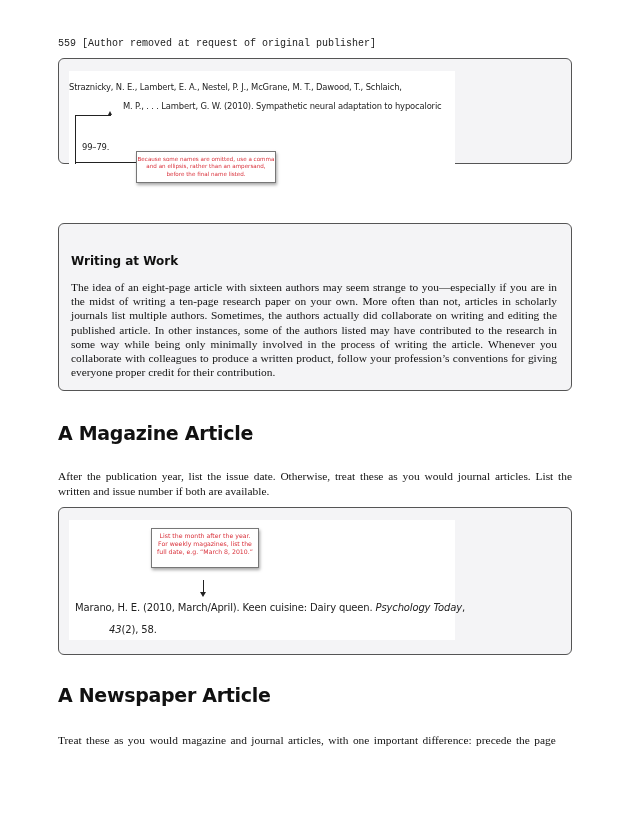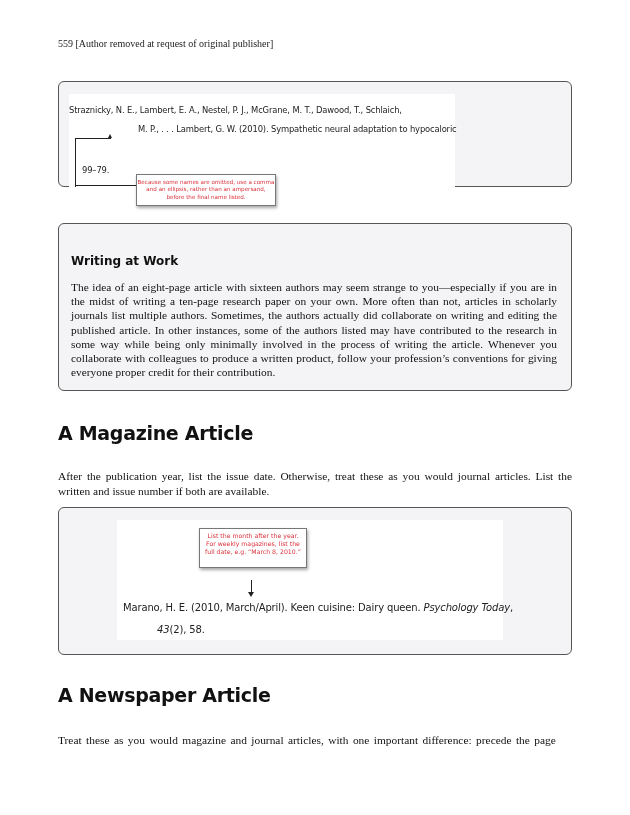--- a/index.html
+++ b/index.html
@@ -1,18 +1,18 @@
 <!DOCTYPE html>
 <html><head>
 <meta charset="utf-8">
 <style>
   html, body { margin: 0; padding: 0; background: #ffffff; }
   body { width: 630px; height: 815px; position: relative; overflow: hidden;
          font-family: "Liberation Serif", serif; color: #111; }
-  .running-head { position: absolute; left: 58px; top: 38px; font-family: Liberation Serif, serif;
+  .running-head { position: absolute; left: 58px; top: 38px; font-family: Liberation Mono, monospace;
                   font-size: 10px; color: #222; }
   .box { position: absolute; left: 58px; width: 514px; background: #f4f4f6; border: 1.3px solid #555;
          border-radius: 6px; box-sizing: border-box; }
   .fig { position: absolute; background: #ffffff; }
   .ref-line { position: absolute; font-family: "DejaVu Sans", sans-serif; font-size: 8.4px; color: #222;
               white-space: nowrap; letter-spacing: -0.15px; }
   .note { position: absolute; background: #fff; border: 1px solid #777; box-shadow: 1px 2px 3px rgba(0,0,0,0.35);
           color: #d9303a; font-family: "DejaVu Sans", sans-serif; text-align: center; line-height: 1.3; }
   .bracket { position: absolute; border-left: 1.2px solid #222; border-top: 1.2px solid #222; border-bottom: 1.2px solid #222; }
   .box-title { position: absolute; left: 12px; top: 30px; font-family: "DejaVu Sans", sans-serif;
@@ -24,45 +24,45 @@
   .para { position: absolute; left: 58px; width: 514px; font-size: 11.4px; line-height: 14.5px; text-align: justify; color: #111; }
   .arrow-down { position: absolute; width: 1px; background: #222; }
   .arrow-head { position: absolute; width: 0; height: 0; border-left: 3px solid transparent; border-right: 3px solid transparent; border-top: 5px solid #222; }
   .arrow-up-head { position: absolute; width: 0; height: 0; border-left: 2.5px solid transparent; border-right: 2.5px solid transparent; border-bottom: 4px solid #222; }
 </style>
 </head>
 <body>
 
 <div class="running-head">559 [Author removed at request of original publisher]</div>
 
-<div class="box" style="top:58px; height:106px;margin-top:23px;">
+<div class="box" style="top:58px; height:106px;">
   <div class="fig" style="left:10px; top:12px; width:386px; height:122px;">
     <div class="ref-line" style="left:0px; top:11px;">Straznicky, N. E., Lambert, E. A., Nestel, P. J., McGrane, M. T., Dawood, T., Schlaich,</div>
-    <div class="ref-line" style="left:28px; top:30px;padding-left:41px;">M. P., . . . Lambert, G. W. (2010). Sympathetic neural adaptation to hypocaloric</div>
+    <div class="ref-line" style="left:13px; top:30px;padding-left:41px;">M. P., . . . Lambert, G. W. (2010). Sympathetic neural adaptation to hypocaloric</div>
     <div class="ref-line" style="left:13px; top:71px;">99–79.</div>
 
     <div class="arrow-up-head" style="left:39px; top:40px;"></div>
     <div class="bracket" style="left:6px; top:44px; width:35px; height:48px; border-bottom:none;"></div>
     <div style="position:absolute; left:6px; top:91px; width:63px; border-top:1.2px solid #222;"></div>
     <div class="note" style="left:67px; top:80px; width:140px; height:32px; font-size:5.6px; padding-top:4px; box-sizing:border-box;">
       <span>Because some names are omitted, use a comma and an ellipsis, rather than an ampersand, before the final name listed.</span>
     </div>
   </div>
 </div>
 
 <div class="box" style="top:223px; height:168px;">
   <div class="box-title">Writing at Work</div>
   <div class="box-body">The idea of an eight-page article with sixteen authors may seem strange to you—especially if you are in the midst of writing a ten-page research paper on your own. More often than not, articles in scholarly journals list multiple authors. Sometimes, the authors actually did collaborate on writing and editing the published article. In other instances, some of the authors listed may have contributed to the research in some way while being only minimally involved in the process of writing the article. Whenever you collaborate with colleagues to produce a written product, follow your profession’s conventions for giving everyone proper credit for their contribution.</div>
 </div>
 
 <h2 style="top:422px;">A Magazine Article</h2>
 <div class="para" style="top:469px;">After the publication year, list the issue date. Otherwise, treat these as you would journal articles. List the written and issue number if both are available.</div>
 
 <div class="box" style="top:507px; height:148px;">
-  <div class="fig" style="left:10px; top:12px; width:386px; height:120px;margin-left:48px;">
+  <div class="fig" style="left:10px; top:12px; width:386px; height:120px;">
     <div class="note" style="left:82px; top:8px; width:108px; height:40px; font-size:6.2px; padding:3px 3px 0 3px; box-sizing:border-box;">
       <span>List the month after the year. For weekly magazines, list the full date, e.g. “March 8, 2010.”</span>
     </div>
     <div class="arrow-down" style="left:134px; top:60px; height:13px;"></div>
     <div class="arrow-head" style="left:131px; top:72px;"></div>
     <div class="ref-line" style="left:6px; top:82px; font-size:10px;">
       <span>Marano, H. E. (2010, March/April). Keen cuisine: Dairy queen. </span><i>Psychology Today</i><span>,</span>
     </div>
     <div class="ref-line" style="left:40px; top:104px; font-size:10px;text-align:right;">
       <i>43</i><span>(2), 58.</span>

